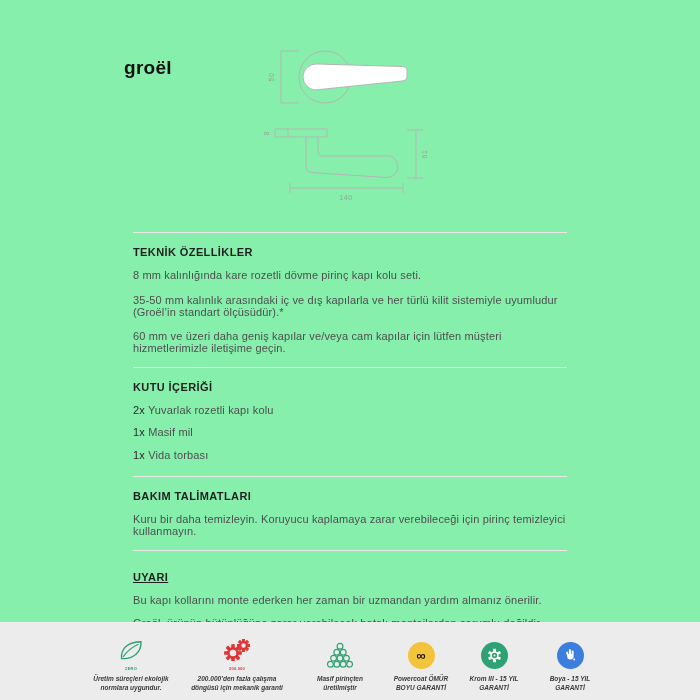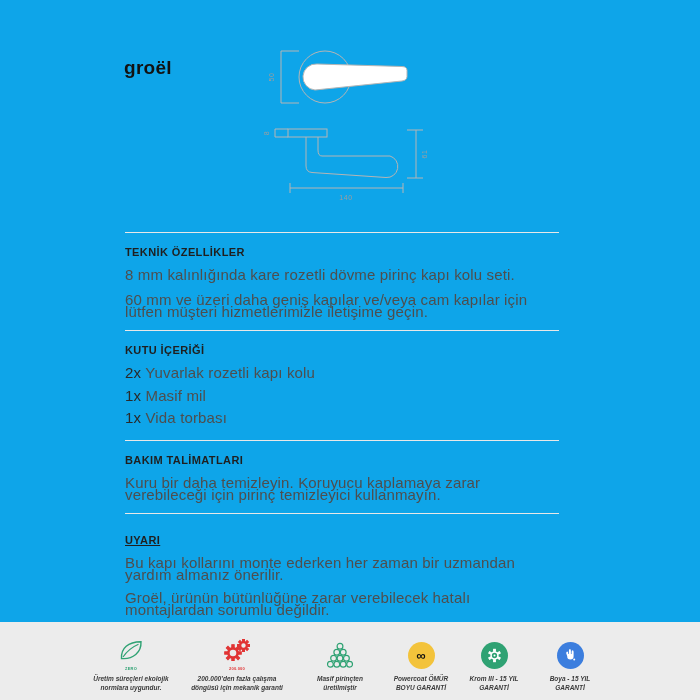--- a/index.html
+++ b/index.html
@@ -1,49 +1,49 @@
 <!DOCTYPE html>
 <html><head>
 <meta charset="utf-8">
 <style>
   * { box-sizing: border-box; margin: 0; padding: 0; }
   html, body { background: #fff; }
   .page {
     position: relative;
     width: 700px; height: 700px;
-    background: #0ea5e9;
+    background: #86efac;
     font-family: "Liberation Sans", sans-serif;
     overflow: hidden;
   }
 
   
   .logo {
     position: absolute; left: 124px; top: 57px;
     font-size: 19px; font-weight: 600; letter-spacing: .3px;
     color: #121212;
   }
 
   
   .drawing { position: absolute; left: 255px; top: 42px; }
   .drawing text {
     font-family: "Liberation Sans", sans-serif;
     font-size: 7px; fill: #9e9e9e; letter-spacing: .6px;
   }
 
   
-  .content { position: absolute; left: 125px; top: 232px; width: 434px; }
+  .content { position: absolute; left: 133px; top: 232px; width: 434px; }
   .content section { border-top: 1px solid #e8e8e8; }
   .content h3 {
     margin: 13px 0 10px;
     font-size: 11px; line-height: 13px; font-weight: 700;
     color: #1f1f1f; letter-spacing: .4px;
   }
   .content p {
     margin: 0 0 12.5px;
-    font-size: 15px; line-height: 12px;
+    font-size: 11px; line-height: 12px;
     color: #4e4e4e; letter-spacing: .15px;
   }
   section.sec-box p { margin-bottom: 10.5px; }
   section.sec-box { padding-bottom: 5px; }
   section.sec-warning h3 { margin-top: 20px; text-decoration: underline; }
   section.sec-warning p { margin-bottom: 11px; }
   .qty { font-weight: 400; color: #2a2a2a; }
 
   
   .footer {
@@ -118,20 +118,21 @@
     <text transform="rotate(-90 12 91)" x="12" y="91" text-anchor="middle" dominant-baseline="middle">8</text>
     <text transform="rotate(-90 170 112)" x="170" y="112" text-anchor="middle" dominant-baseline="middle">61</text>
     <text x="91" y="158" text-anchor="middle">140</text>
   </svg>
 
   <div class="content">
 
     <section class="sec-technical">
       <h3>TEKNİK ÖZELLİKLER</h3>
       <p>8 mm kalınlığında kare rozetli dövme pirinç kapı kolu seti.</p>
+      <p>35-50 mm kalınlık arasındaki iç ve dış kapılarla ve her türlü kilit sistemiyle uyumludur (Groël’in standart ölçüsüdür).*</p>
       <p>60 mm ve üzeri daha geniş kapılar ve/veya cam kapılar için lütfen müşteri hizmetlerimizle iletişime geçin.</p>
     </section>
 
     <section class="sec-box">
       <h3>KUTU İÇERİĞİ</h3>
       <p><span class="qty">2x</span> <span>Yuvarlak rozetli kapı kolu</span></p>
       <p><span class="qty">1x</span> <span>Masif mil</span></p>
       <p><span class="qty">1x</span> <span>Vida torbası</span></p>
     </section>
 

